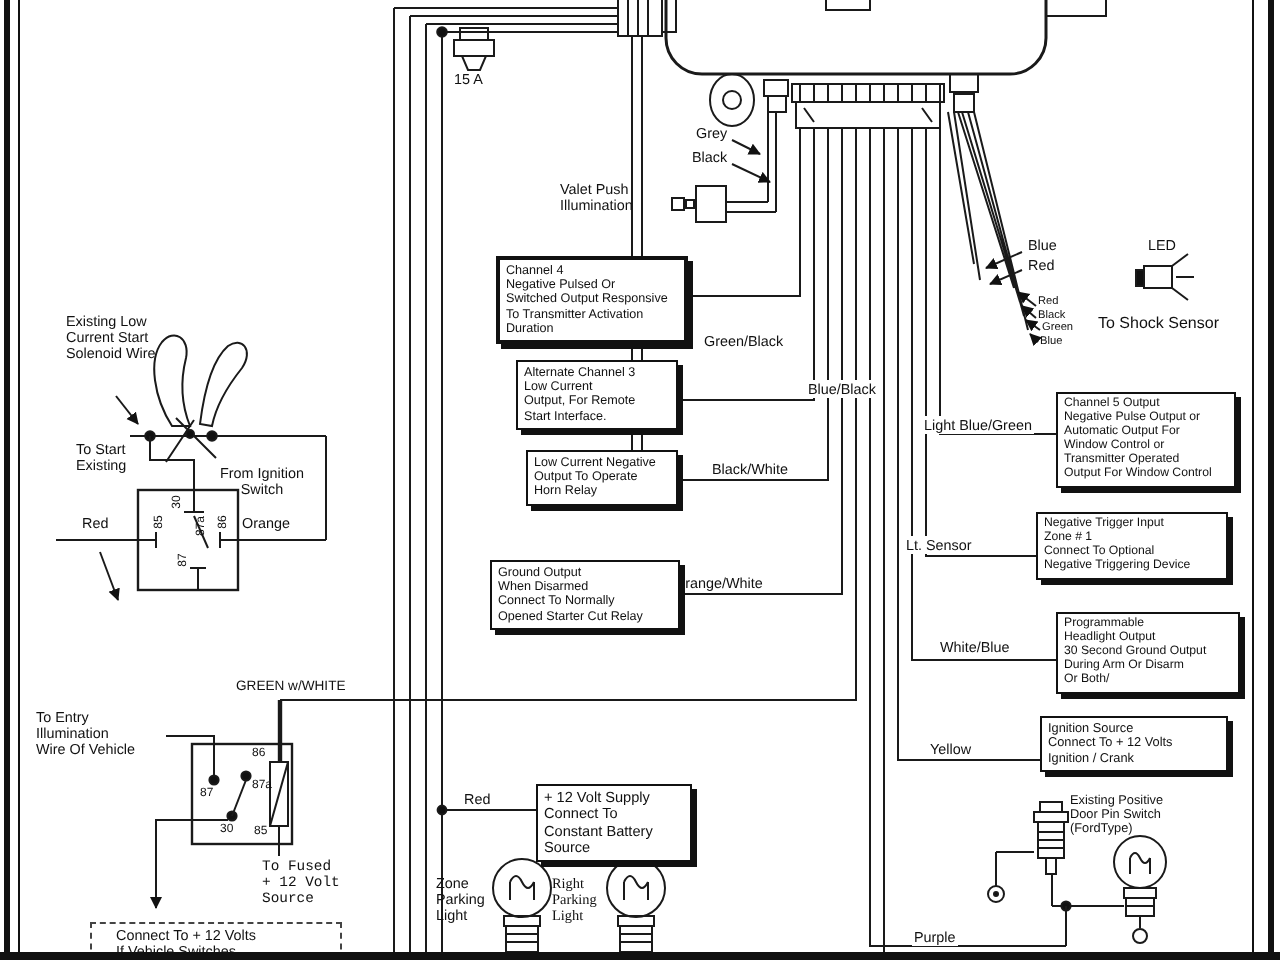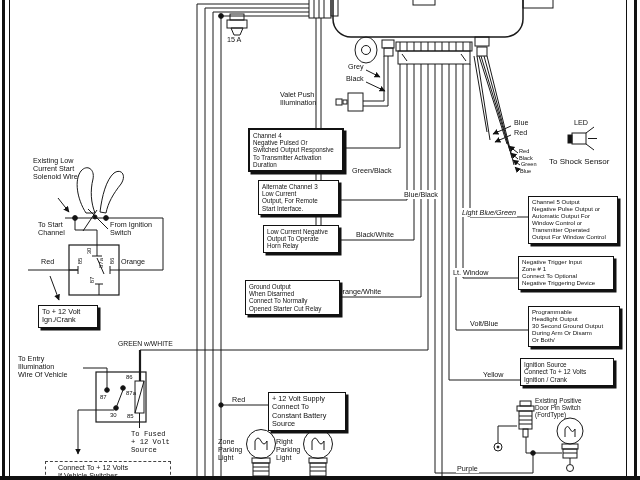--- a/index.html
+++ b/index.html
@@ -256,41 +256,39 @@
 Negative Triggering Device</div>
   <div class="obox" style="left:528px;top:306px;width:84px;font-size:6.1px;">Programmable
 Headlight Output
 30 Second Ground Output
 During Arm Or Disarm
 Or Both/</div>
   <div class="obox" style="left:520px;top:358px;width:86px;font-size:6.4px;">Ignition Source
 Connect To + 12 Volts
 Ignition / Crank</div>
 
-  <div class="wl" style="left:461px;top:208px;font-style:italic;">Light Blue/Green</div>
-  <div class="wl" style="left:452px;top:268px;">Lt. Window</div>
-  <div class="wl" style="left:469px;top:319px;">Volt/Blue</div>
-  <div class="wl" style="left:482px;top:370px;">Yellow</div>
+  <div class="wl" style="left:461px;top:208px;">Light Blue/Green</div>
+  <div class="wl" style="left:452px;top:268px;">Lt. Sensor</div>
+  <div class="wl" style="left:469px;top:319px;">White/Blue</div>
+  <div class="wl" style="left:464px;top:370px;">Yellow</div>
 
   <div class="lbl" style="left:535px;top:397px;font-size:6.4px;">Existing Positive
 Door Pin Switch
 (FordType)</div>
   <div class="wl" style="left:456px;top:464px;">Purple</div>
 
   <div class="lbl" style="left:33px;top:157px;">Existing Low
 Current Start
 Solenoid Wire</div>
   <div class="lbl" style="left:38px;top:221px;">To Start
-Channel</div>
-  <div class="lbl" style="left:110px;top:221px;">From Ignition
+Existing</div>
+  <div class="lbl" style="left:110px;top:233px;text-align:center;">From Ignition
 Switch</div>
   <div class="lbl" style="left:41px;top:258px;">Red</div>
   <div class="lbl" style="left:121px;top:258px;">Orange</div>
-  <div class="obox" style="left:38px;top:305px;width:52px;font-size:7.3px;">To + 12 Volt
-Ign./Crank</div>
   <div class="rpin" style="left:81px;top:248px;">30</div>
   <div class="rpin" style="left:72px;top:258px;">85</div>
   <div class="rpin" style="left:93px;top:260px;">87a</div>
   <div class="rpin" style="left:104px;top:258px;">86</div>
   <div class="rpin" style="left:84px;top:277px;">87</div>
 
   <div class="wl" style="left:117px;top:340px;font-size:6.8px;">GREEN w/WHITE</div>
   <div class="lbl" style="left:18px;top:355px;">To Entry
 Illumination
 Wire Of Vehicle</div>
@@ -301,17 +299,17 @@
 If Vehicle Switches</div>
   <div class="r2pin" style="left:100px;top:394px;">87</div>
   <div class="r2pin" style="left:126px;top:390px;">87a</div>
   <div class="r2pin" style="left:110px;top:412px;">30</div>
   <div class="r2pin" style="left:126px;top:374px;">86</div>
   <div class="r2pin" style="left:127px;top:413px;">85</div>
 
   <div class="lbl" style="left:218px;top:438px;">Zone
 Parking
 Light</div>
-  <div class="lbl" style="left:276px;top:438px;">Right
+  <div class="lbl" style="left:276px;top:438px;font-family:Liberation Serif, serif;">Right
 Parking
 Light</div>
 
 </div>
 
 </body></html>

